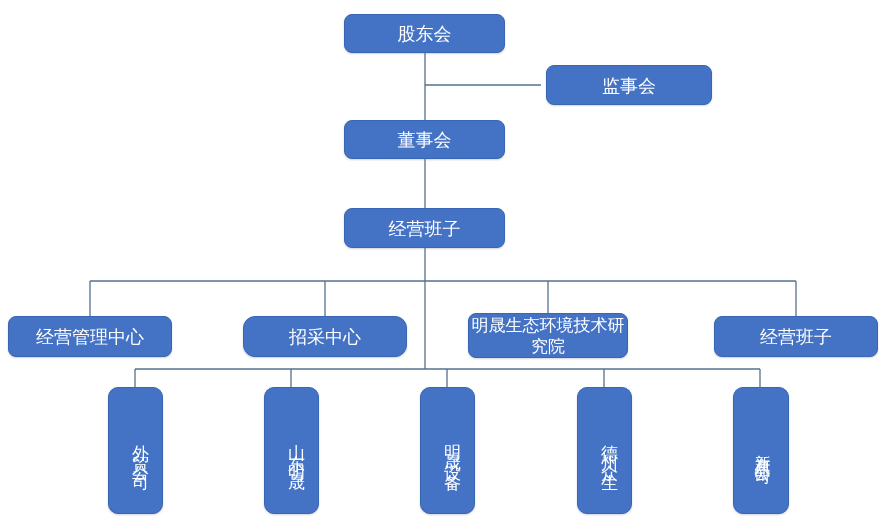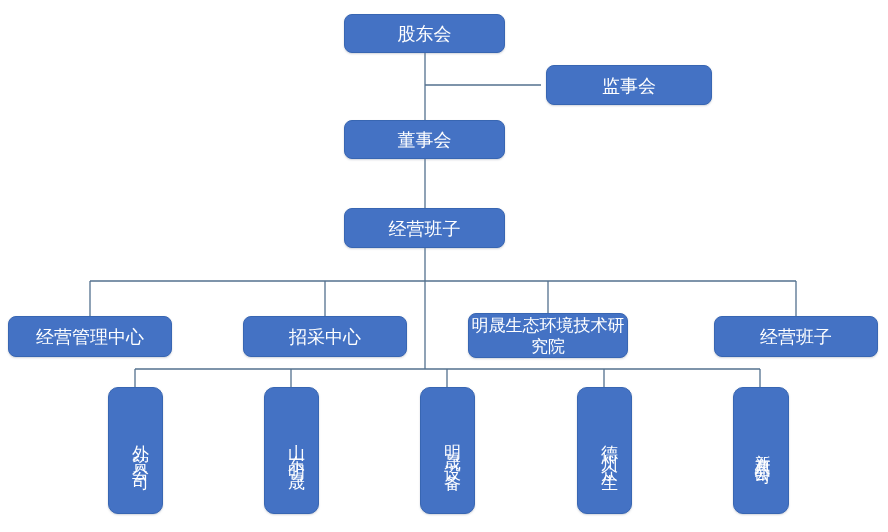--- a/index.html
+++ b/index.html
@@ -40,21 +40,21 @@
     font-size: 18px;
     line-height: 21px;
     box-shadow: 0 1px 2px rgba(120,130,150,0.35);
   }
   
   .n-shareholders { left: 344px; top: 14px;  width: 161px; height: 39px; }
   .n-supervisory  { left: 546px; top: 65px;  width: 166px; height: 40px; }
   .n-board        { left: 344px; top: 120px; width: 161px; height: 39px; }
   .n-management   { left: 344px; top: 208px; width: 161px; height: 40px; }
   .n-center-mgmt        { left: 8px;   top: 316px; width: 164px; height: 41px; }
-  .n-center-procurement { left: 243px; top: 316px; width: 164px; height: 41px; }
+  .n-center-procurement { left: 243px; top: 316px; width: 164px; height: 41px; border-radius: 12px; }
   .n-center-institute   { left: 468px; top: 313px; width: 160px; height: 45px; font-size: 17px; padding: 0 2px; }
   .n-center-finance     { left: 714px; top: 316px; width: 164px; height: 41px; }
   
   .vnode {
     border-radius: 10px;
     writing-mode: vertical-lr;
     text-orientation: upright;
     font-size: 17px;
     letter-spacing: 10px;
     padding-block-start: 10px;

